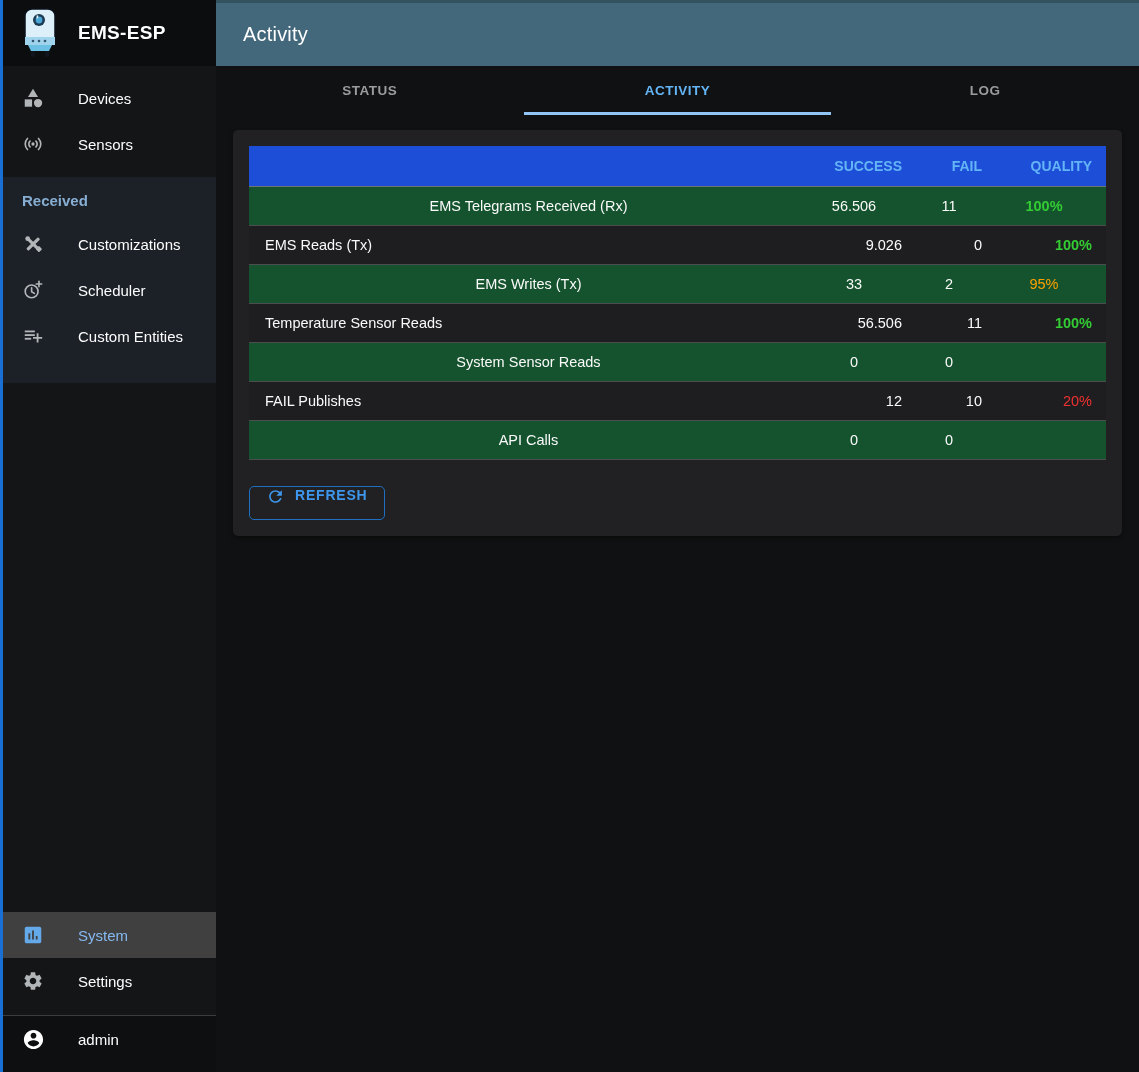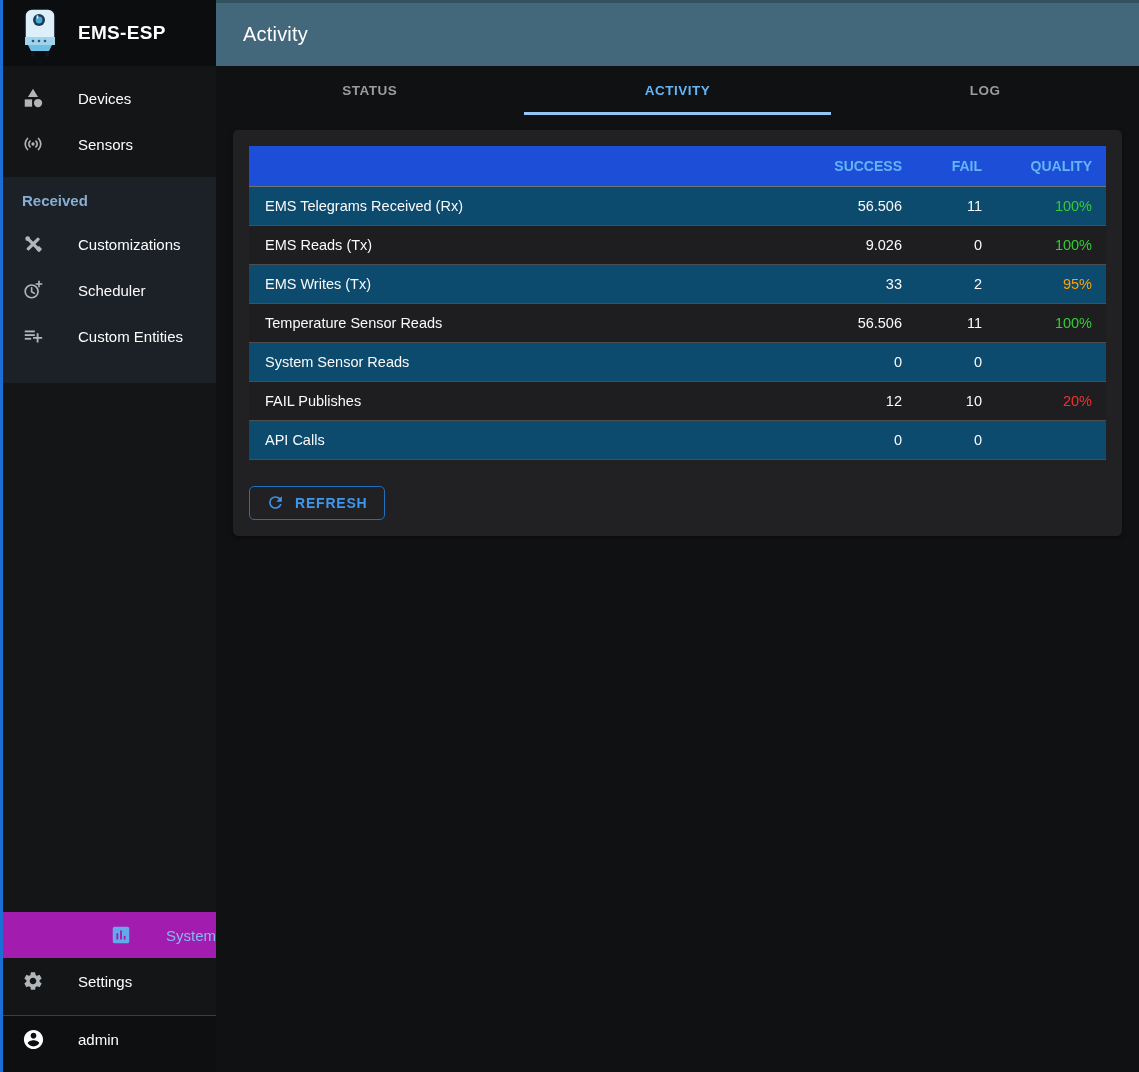--- a/index.html
+++ b/index.html
@@ -18,21 +18,21 @@
 
   .nav-item { height:46px; display:flex; align-items:center; padding-left:21px; cursor:pointer; }
   .nav-icon { width:24px; height:24px; margin-right:33px; display:flex; align-items:center; justify-content:center; color:#b3b6b9; }
   .nav-label { color:#fdfdfd; font-size:15px; }
 
   .side-sec-a { padding:9px 0 10px; background:#131516; }
   .side-customize { background:#1c2027; padding:4px 0 24px; }
   .customize-header { height:40px; line-height:40px; padding-left:22px; color:#87aed3; font-size:15px; font-weight:700; }
   .side-spacer { flex:1; background:#131516; }
 
-  .nav-item.selected { background:#a21caf;justify-content:flex-end; }
+  .nav-item.selected { background:#404040; }
   .nav-item.selected .nav-label { color:#85b8f0; }
   .nav-item.selected .nav-icon { color:#64a9ea; }
 
   .side-sec-d { background:#131516; padding-bottom:11px; }
   .side-divider { height:1px; background:#3a3d40; }
   .side-user { height:56px; background:#0e0f10; display:flex; flex-direction:column; }
   .side-user .nav-icon { color:#ffffff; }
 
   
   .main { flex:1; display:flex; flex-direction:column; height:100%; }
@@ -48,27 +48,27 @@
   .content { flex:1; background:#101112; }
   .card { margin:15px 0 0 17px; width:889px; background:#212123; border-radius:5px; padding:16px; box-shadow:0 2px 4px rgba(0,0,0,.4); }
 
   table.activity { width:100%; border-collapse:collapse; }
   table.activity th { background:#1d4ed8; color:#64b5f6; font-size:14px; font-weight:700; height:40px;
                       text-align:right; padding-right:14px; border-bottom:1px solid #707274; }
   table.activity th.name-col { text-align:left; padding-left:16px; }
   table.activity td { height:39px; font-size:14.5px; color:#fafafa; border-bottom:1px solid #4b4d4f;
                       text-align:right; padding-right:14px; }
   table.activity td.name { text-align:left; padding-left:16px; }
-  table.activity tr.alt td { background:#0c4a6e; }
+  table.activity tr.alt td { background:#14532d;text-align:center; }
   table.activity tr:not(.alt) td { background:#1e1e20; }
-  td.quality[data-q="green"]  { color:#33cc33; font-weight:400; }
+  td.quality[data-q="green"]  { color:#33cc33; font-weight:700; }
   td.quality[data-q="orange"] { color:#ffa000; }
   td.quality[data-q="red"]    { color:#ef3030; }
 
-  .refresh-btn { margin-top:26px; display:inline-flex; align-items:center; gap:10px; height:34px; padding:0 16px;
+  .refresh-btn { margin-top:26px; display:inline-flex; gap:10px; height:34px; padding:0 16px;
                  background:transparent; border:1px solid #1f6fc0; border-radius:5px; color:#3e97ed;
                  font-size:14px; font-weight:700; letter-spacing:.8px; cursor:pointer; font-family:inherit; }
   .refresh-btn svg { width:19px; height:19px; }
 
   .col-success { width:110px; } .col-fail { width:80px; } .col-quality { width:110px; }
 </style>
 </head>
 <body>
 
 <div class="edge-line"></div>

